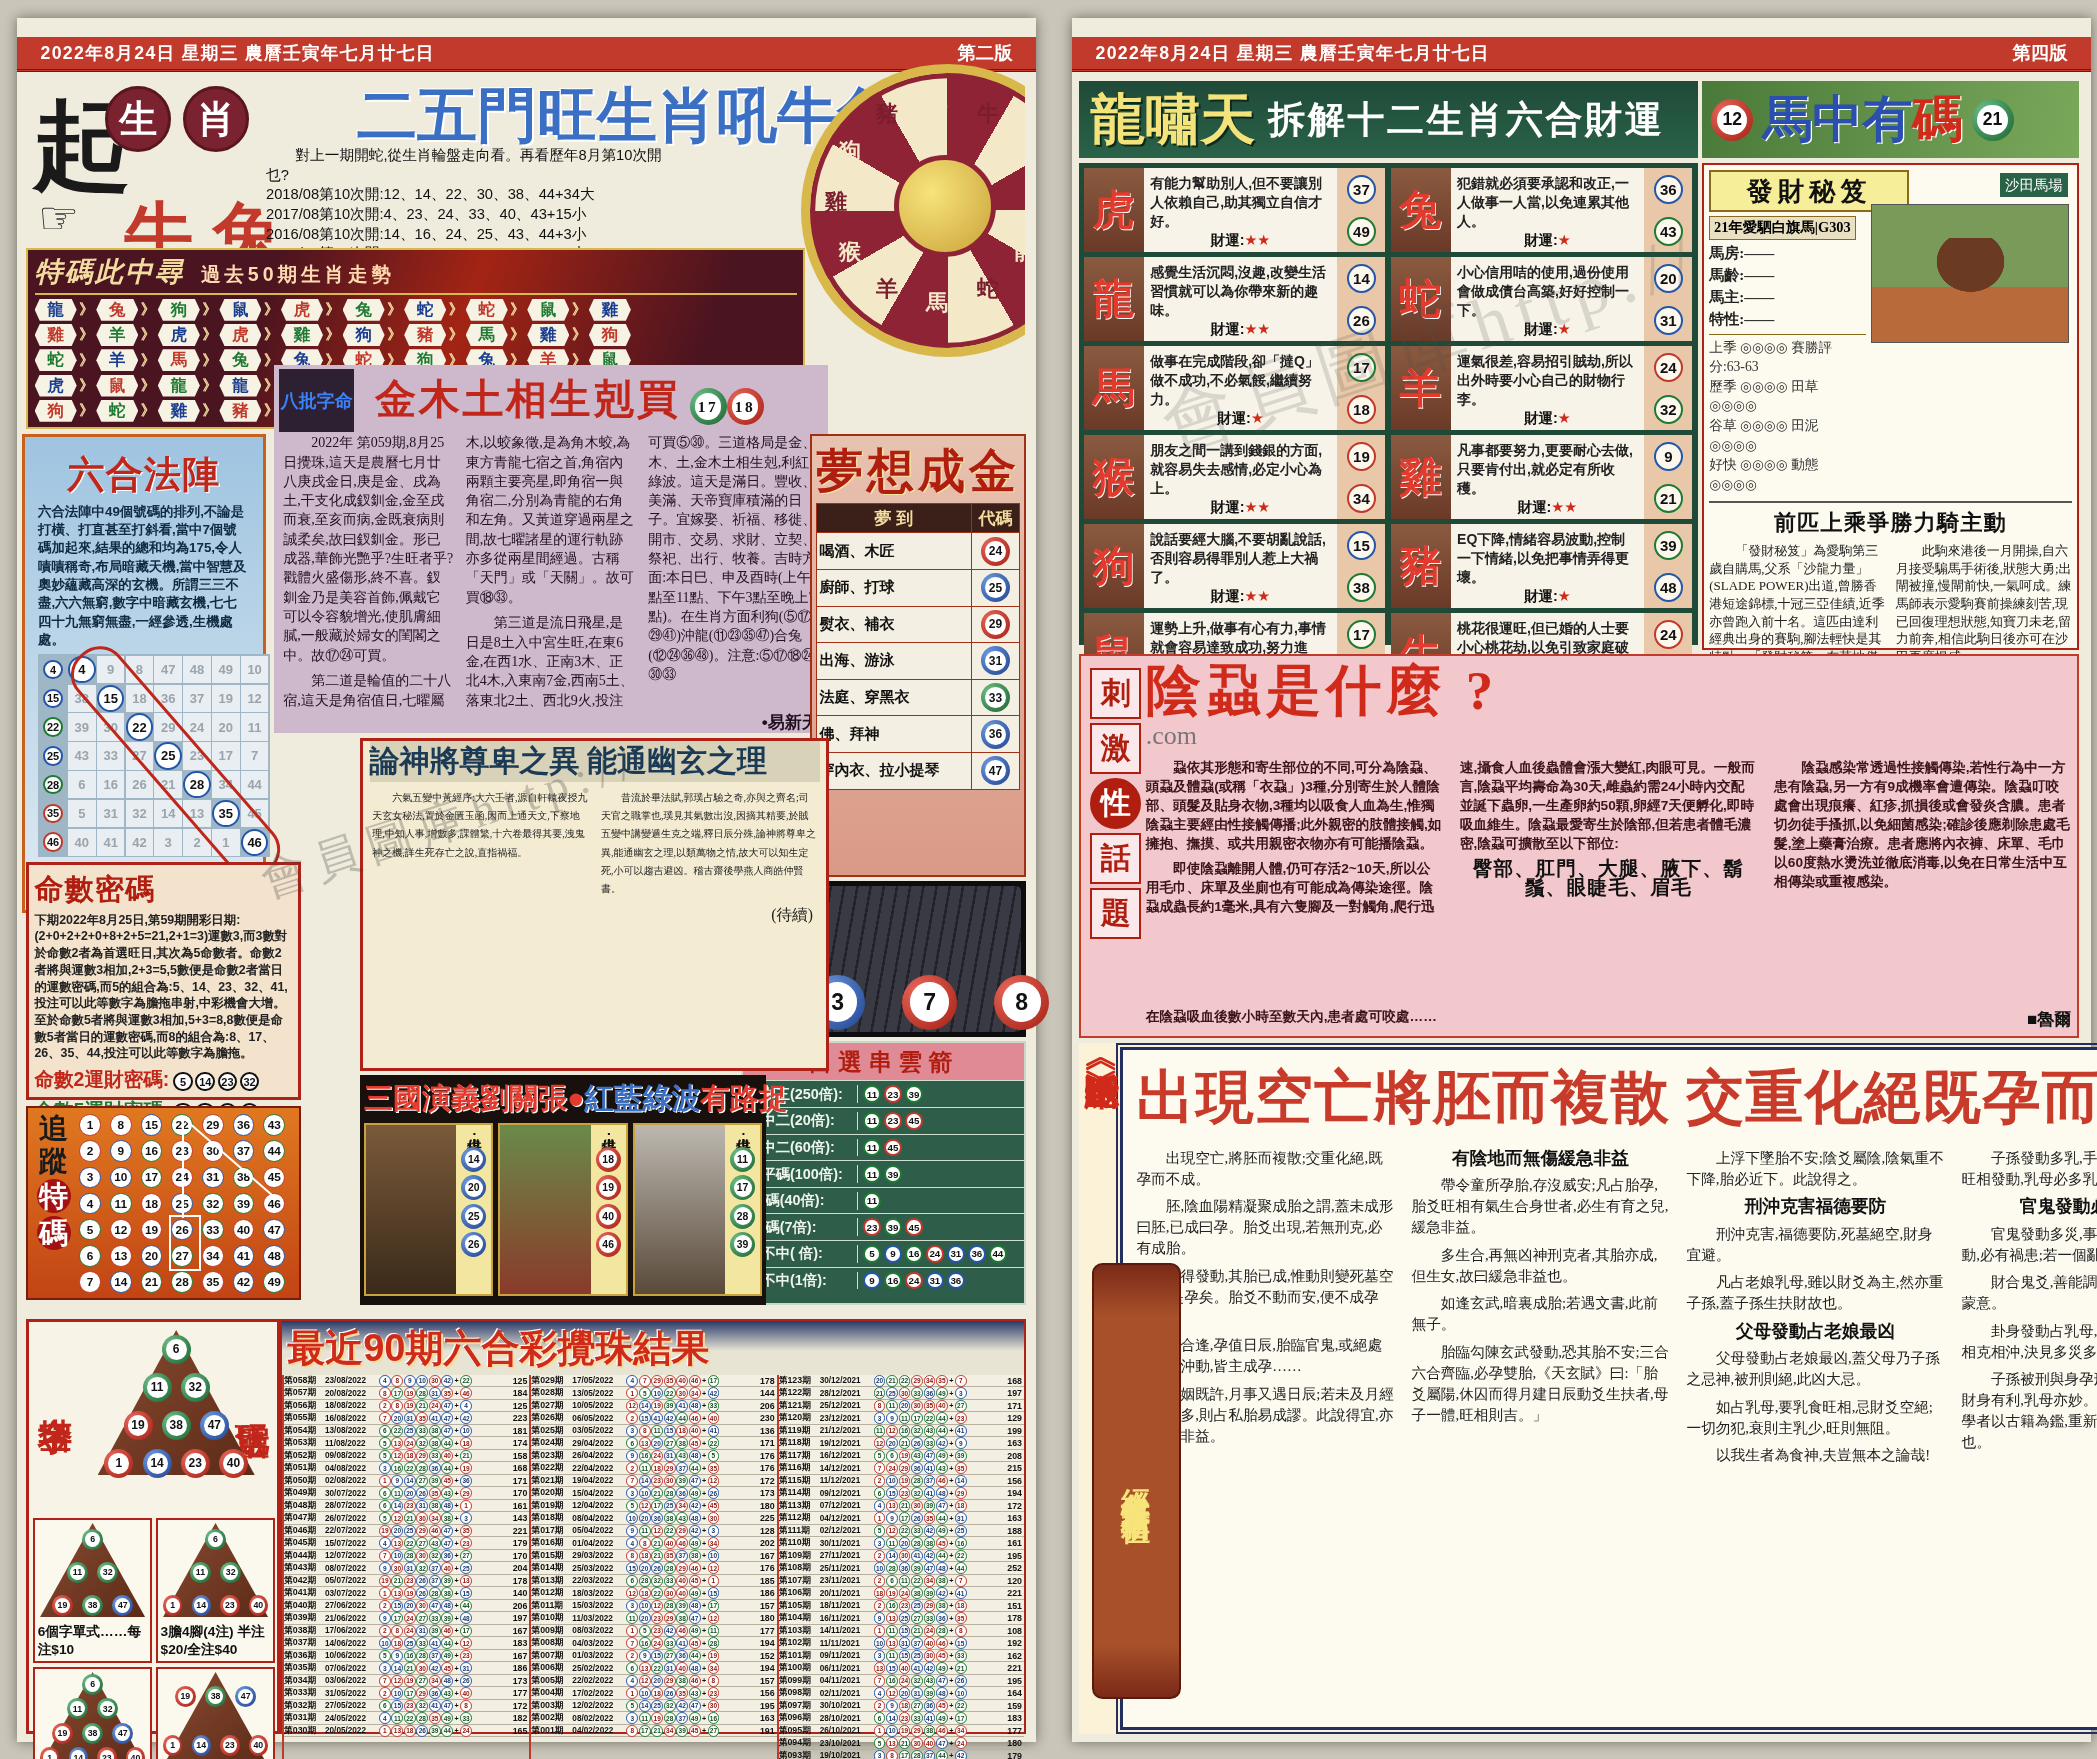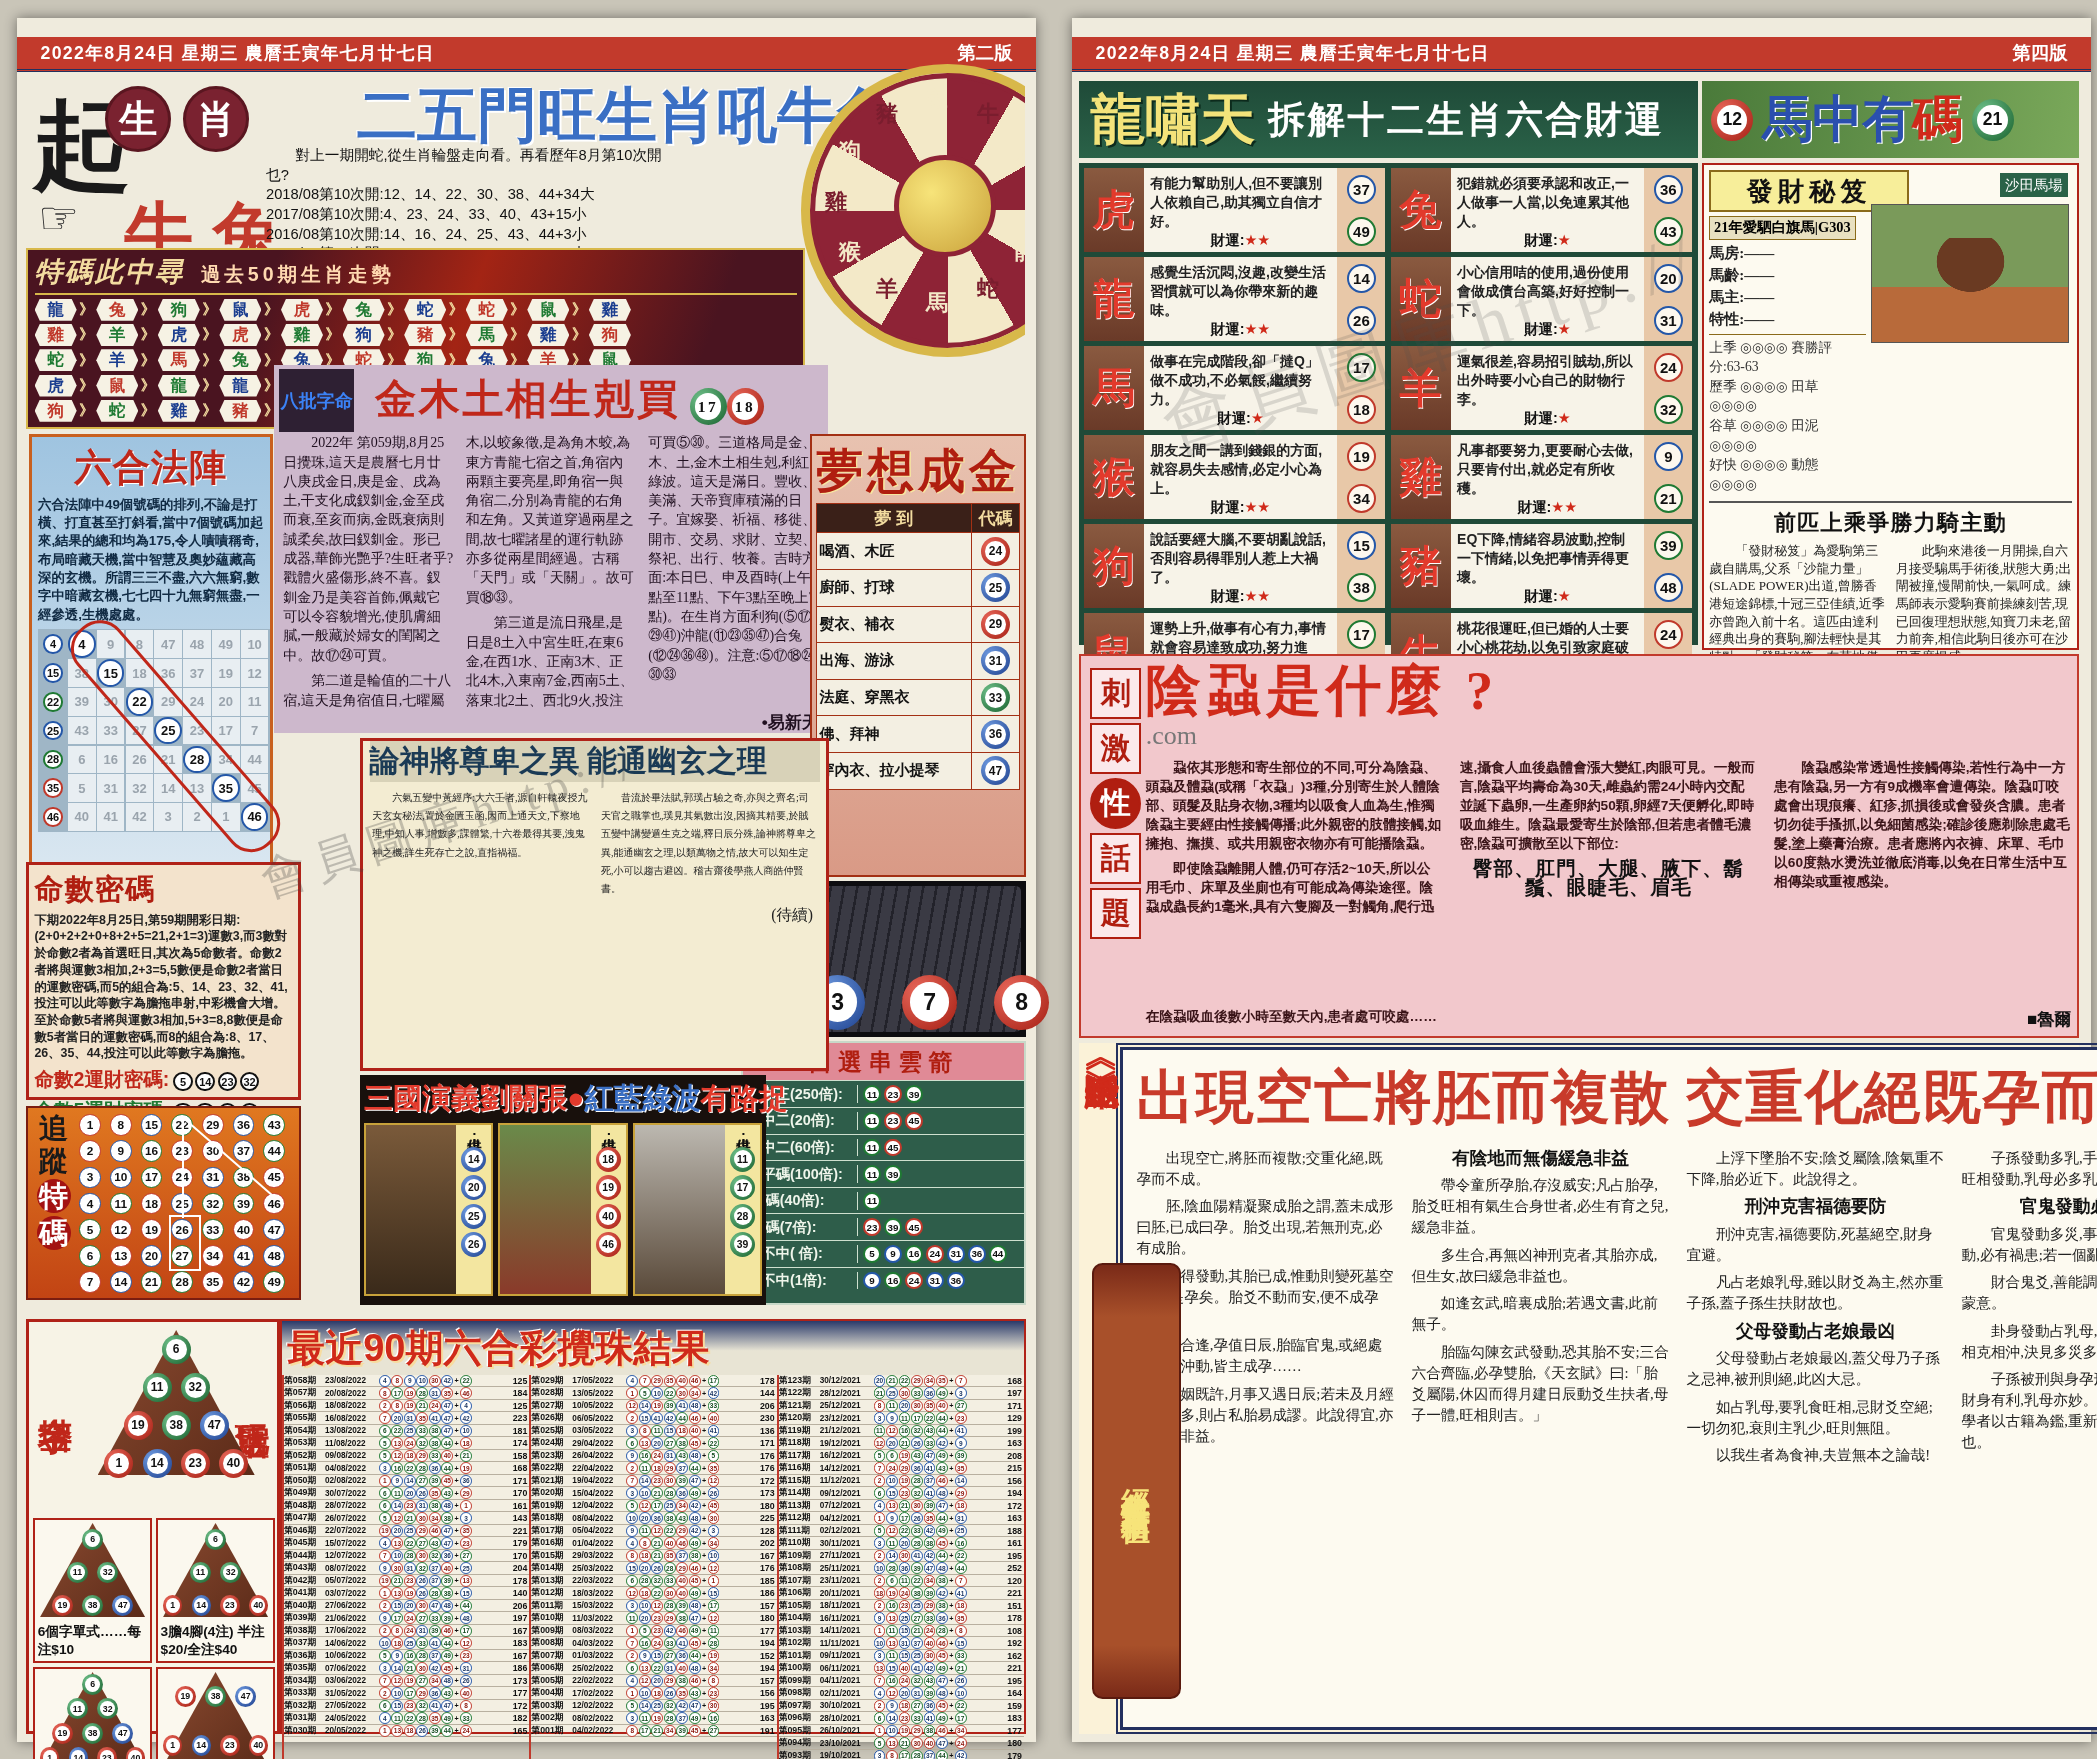--- a/index.html
+++ b/index.html
@@ -34,21 +34,21 @@
   
   #trendBox{left:9.2px;top:230px;width:779px;height:181px;background:linear-gradient(110deg,#4a1420 0 30%,#a32414 55%,#4a1420 85%);border:2px solid #d8b84a;padding:3.9px 6.5px;}
   #trendHead{display:flex;align-items:baseline;gap:15.7px;border-bottom:2px solid #d8b84a;padding-bottom:2.6px;}
   #trendTitle{font-size:27.5px;font-weight:bold;color:#f3dca0;font-style:italic;letter-spacing:2.6px;}
   #trendSub{font-size:19.6px;font-weight:bold;color:#ffd9b0;letter-spacing:3.9px;}
   #trendRows{margin-top:3.9px;display:flex;flex-direction:column;gap:3.3px;}
   .trow{display:flex;gap:2.6px;align-items:center;}
   .zbadge{width:42px;height:22px;background:#f6f2e4;clip-path:polygon(12% 0,88% 0,100% 50%,88% 100%,12% 100%,0 50%);display:flex;align-items:center;justify-content:center;font-size:16.4px;font-weight:bold;}
   .zsep{color:#f3dca0;font-size:14.4px;font-weight:bold;}
   
-  #fazhen{left:12px;top:416px;width:244px;height:479px;background:linear-gradient(#9fc4e0,#dfeaf2);border:3.9px solid #c8601e;padding:6px;}
+  #fazhen{left:5px;top:416px;width:244px;height:479px;background:linear-gradient(#9fc4e0,#dfeaf2);border:3.9px solid #c8601e;padding:13px;}
   #fazhenTitle{text-align:center;font-size:37px;font-weight:bold;color:#c0271a;text-shadow:1.3px 1.3px 0 #fff;font-family:"Liberation Serif","DejaVu Serif",serif;letter-spacing:1.3px;}
   #fazhenIntro{font-size:13.4px;line-height:18.3px;font-weight:bold;color:#102a43;margin-top:2.6px;}
   #fzWrap{position:relative;margin-top:5.2px;}
   #fzGrid{display:grid;grid-template-columns:repeat(8,27.5px);grid-auto-rows:27.5px;gap:1.3px;background:#9fb6c6;padding:1.3px;width:max-content;}
   .fzc{background:#e8eef2;display:flex;align-items:center;justify-content:center;font-size:13px;font-weight:bold;color:#9aa4ad;}
   .fzc.hl{color:#111;background:#fff;border-radius:50%;border:2px solid #2457a8;}
   .fzc.side{background:transparent;}
   #fzOval{position:absolute;left:29px;top:-3.9px;width:50px;height:281px;border:3.3px solid #c0271a;border-radius:26px;transform:rotate(-41deg);transform-origin:25px 19.6px;pointer-events:none;}
   
   #jinmutu{left:257px;top:347px;width:554px;height:368px;background:#cdb8cc;padding:6.5px 9.2px;}

